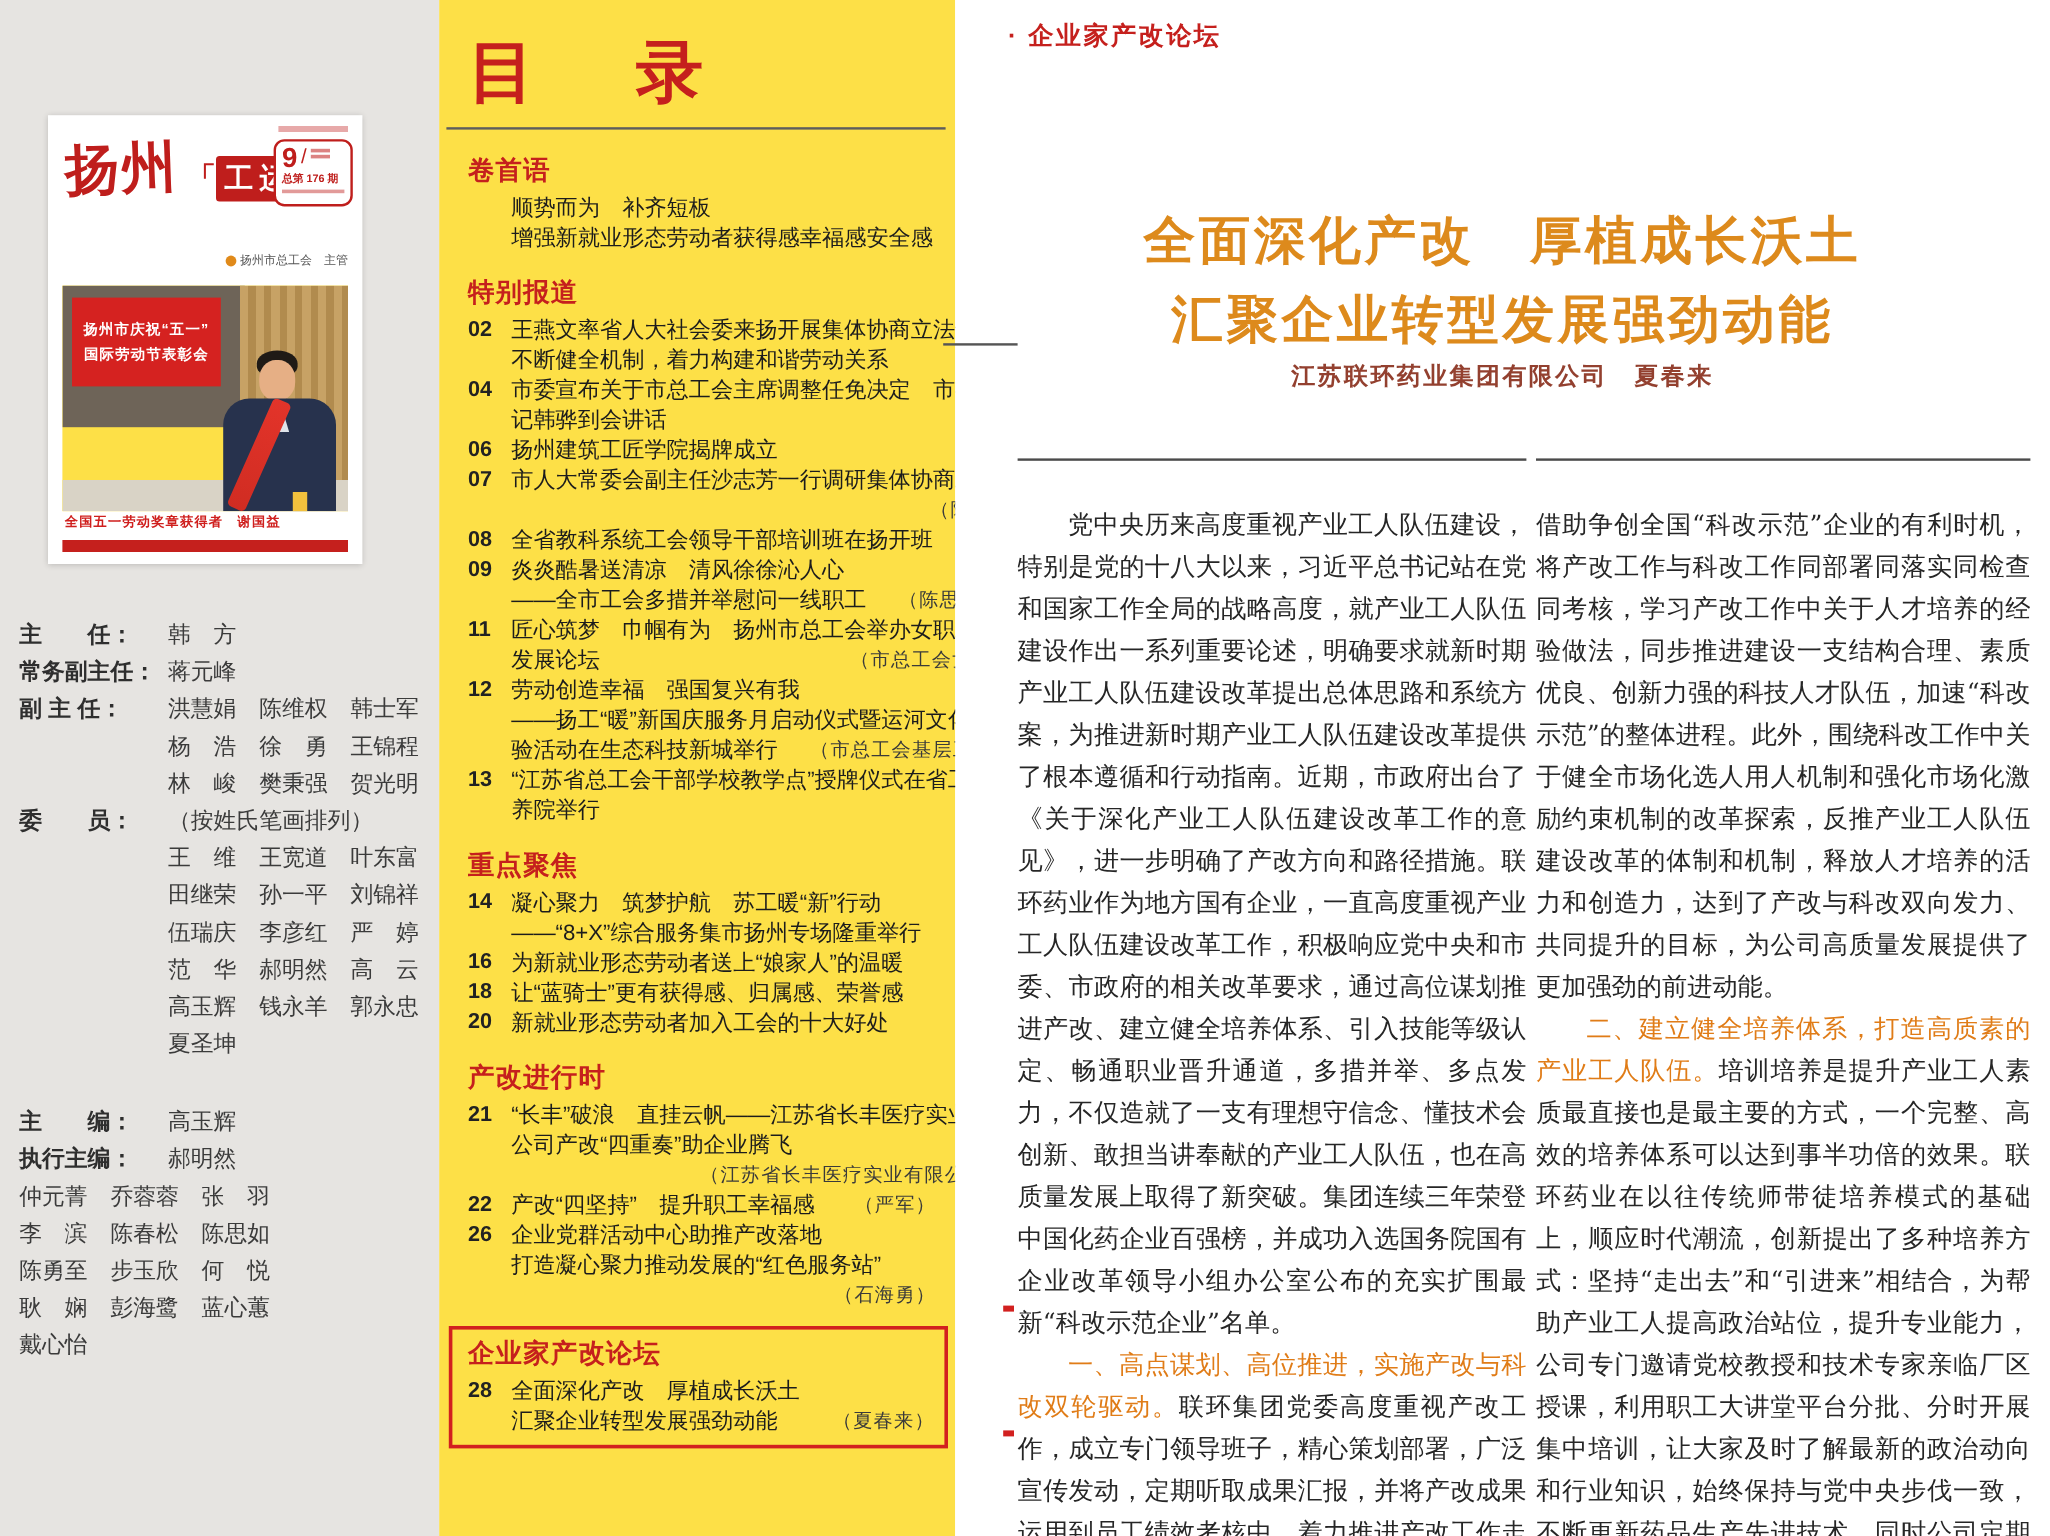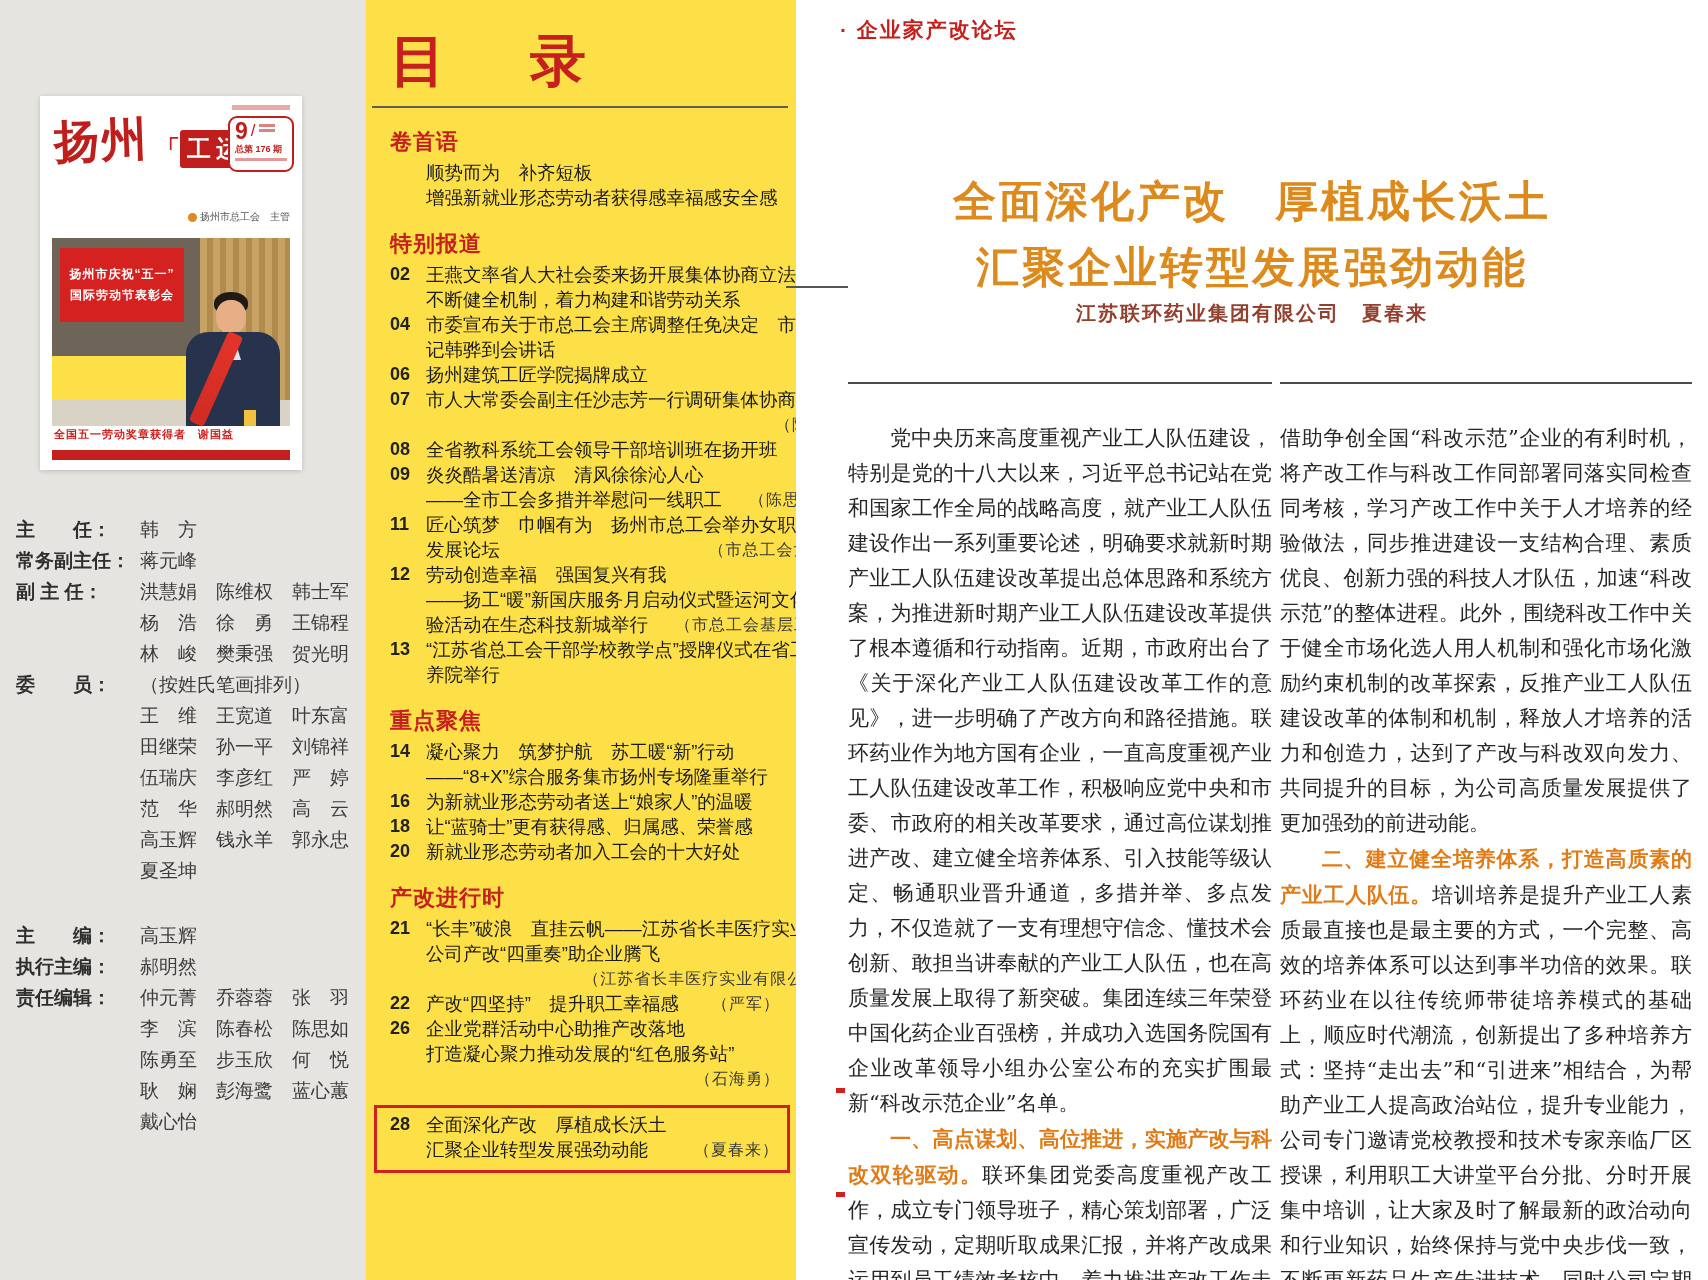--- a/index.html
+++ b/index.html
@@ -84,21 +84,21 @@
              font-size:43px;line-height:66px;letter-spacing:3px;}
   .art-by{position:absolute;left:0;right:0;top:300px;text-align:center;font-size:20px;color:#93402f;
           font-family:"DejaVu Serif","Liberation Serif",serif;font-weight:bold;letter-spacing:2px;}
   .art-cols{position:absolute;left:52px;top:382px;display:flex;gap:8px;}
   .art-col{width:424px;height:898px;border-top:2px solid #4b4b4b;padding-top:36px;box-sizing:border-box;
            overflow:hidden;font-family:"DejaVu Serif","Liberation Serif",serif;font-size:21px;
            line-height:35px;text-align:justify;color:#262626;}
   .art-col.right{width:412px;}
   .art-p{margin:0;text-indent:2em;}
   .art-p.noindent{text-indent:0;}
-  .p-head{color:#e07c17;font-weight:bold;}
+  .p-head{color:#e07c17;font-weight:normal;}
   .tick{position:absolute;width:9px;height:5px;background:#d2201f;}
   .tick.t1{left:40px;top:1088px;}
   .tick.t2{left:40px;top:1192px;}
 </style>
 </head>
 <body>
 
 <div class="stage">
 
   <div class="sidebar">
@@ -199,21 +199,20 @@
             </div>
           </div>
           <div class="c-row">
             <span class="c-role">执行主编：</span>
             <div class="c-names">
 
             <div>郝明然</div>
             </div>
           </div>
           <div class="c-row">
-            <span class="c-role">责任编辑：</span>
             <div class="c-names">
 
             <div>仲元菁　乔蓉蓉　张　羽</div>
               <div>李　滨　陈春松　陈思如</div>
               <div>陈勇至　步玉欣　何　悦</div>
               <div>耿　娴　彭海鹭　蓝心蕙</div>
               <div>戴心怡</div>
             </div>
           </div>
         </div>
@@ -469,20 +468,21 @@
                     </div>
                 <div class="toc-row">
                       <span class="t"></span>
                       <span class="a">（石海勇）</span>
                     </div>
               </div>
               </div>
           </div>
         </section>
         <section class="toc-section hl">
+          <h2 class="toc-h">企业家产改论坛</h2>
           <div>
 
           <div class="toc-item">
                 <span class="toc-pg">28</span>
                 <div class="toc-body">
 
                 <div class="toc-row">
                       <span class="t">全面深化产改　厚植成长沃土</span>
                       <span class="a"></span>
                     </div>

